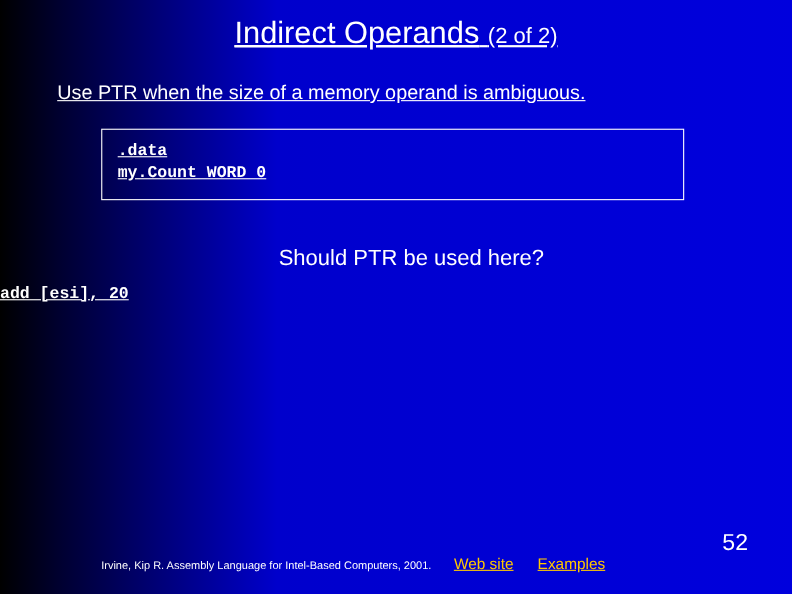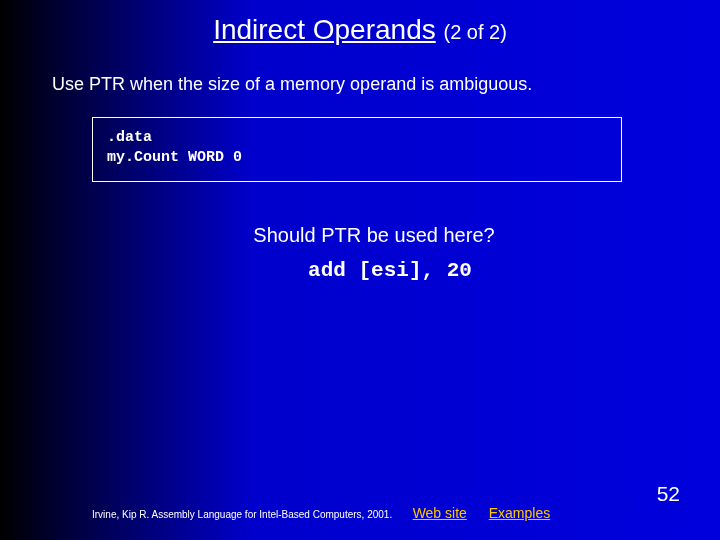--- a/index.html
+++ b/index.html
@@ -10,20 +10,21 @@
     overflow: hidden;
     font-family: Arial, Helvetica, sans-serif;
   }
   .slide {
     width: 720px;
     height: 540px;
     background: linear-gradient(to right, #000000 0%, #000033 8%, #0000cc 35%, #0000dd 100%);
     position: relative;
     color: #ffffff;
     box-sizing: border-box;
+    text-decoration: underline;
   }
   .title {
     text-align: center;
     padding-top: 14px;
     font-size: 28px;
     color: #ffffff;
   }
   .title-main { text-decoration: underline; }
   .title-part { font-size: 20px; }
   .subtitle {
@@ -49,25 +50,23 @@
   .codebox pre + pre { margin-top: 14px; }
   .question {
     margin: 42px 0 0 0;
     text-align: center;
     font-size: 20px;
     padding-left: 28px;
   }
   .question-text { display: inline-block; text-align: left; }
   .snippet {
     margin: 12px 0 0 0;
-    text-align: center;
     font-family: "Courier New", Courier, monospace;
-    font-size: 21px;
+    font-size: 15px;
     font-weight: bold;
-    padding-left: 60px;
   }
   .footer {
     position: absolute;
     left: 0;
     bottom: 18px;
     width: 100%;
     box-sizing: border-box;
     padding: 0 40px 0 92px;
   }
   .credit {

